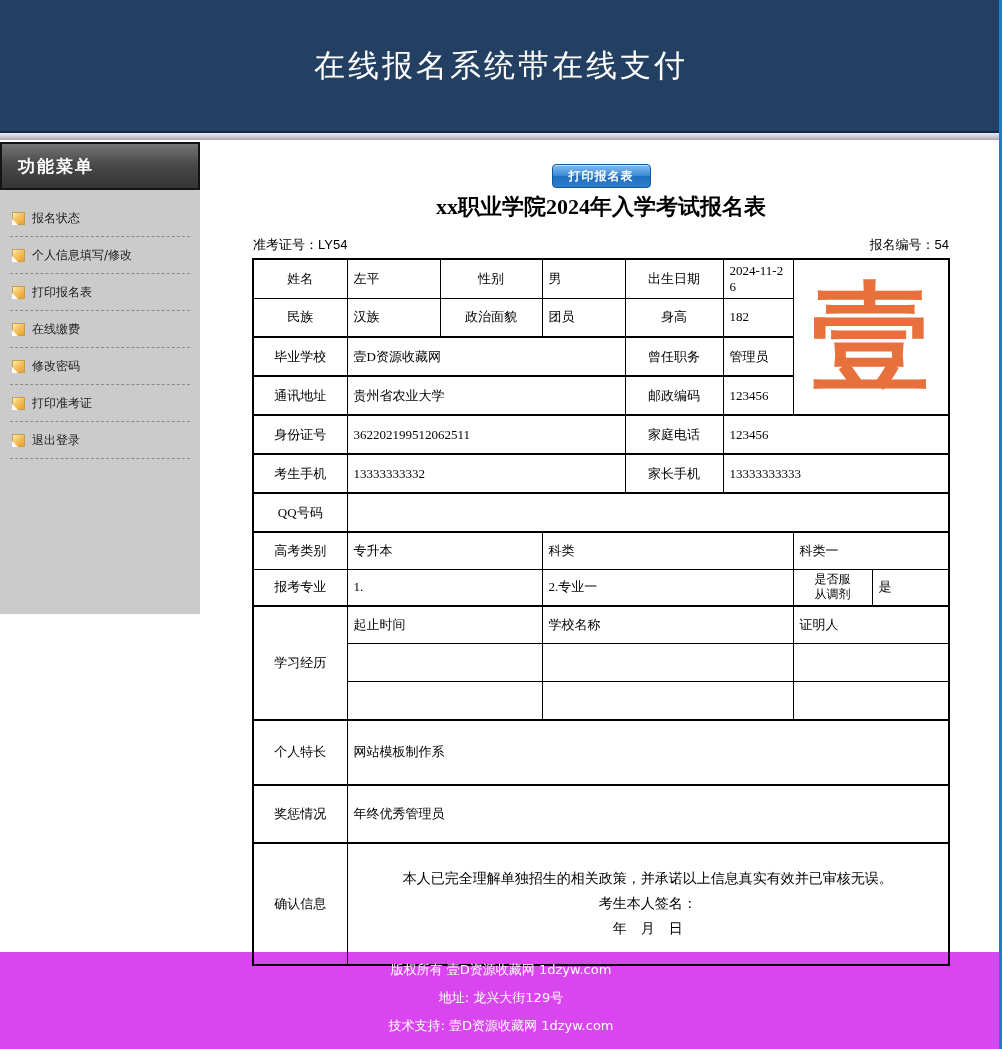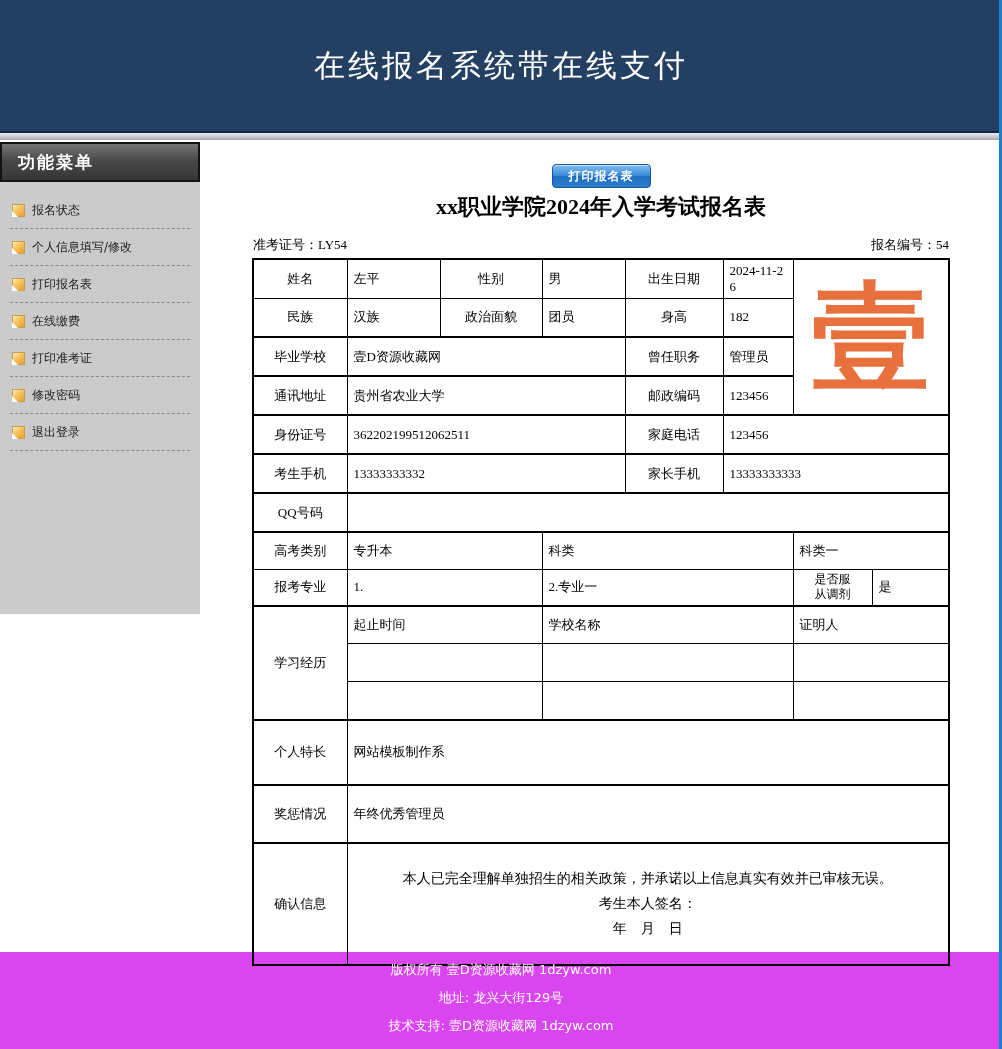--- a/index.html
+++ b/index.html
@@ -11,21 +11,21 @@
   .site-header{height:131px;background:#233f62;display:flex;align-items:center;justify-content:center;}
   .site-title{color:#fff;font-size:31px;letter-spacing:3px;font-family:"DejaVu Sans",sans-serif;}
   .sep-dark{height:2px;background:#10294a;}
   .sep-silver{height:7px;background:linear-gradient(180deg,#ececf0 0%,#c9c9d0 55%,#a5a5ae 100%);}
 
   
   .content{display:flex;height:812px;background:#fff;align-items:flex-start;}
 
   
   .sidebar{flex:0 0 200px;width:200px;background:#cbcbcb;height:472px;margin-top:2px;}
-  .menu-header{height:40px;box-sizing:border-box;border:2px solid #141414;
+  .menu-header{height:48px;box-sizing:border-box;border:2px solid #141414;
                background:linear-gradient(180deg,#757575 0%,#4a4a4a 45%,#353535 100%);
                display:flex;align-items:center;padding-left:16px;
                color:#fff;font-weight:bold;font-size:17px;letter-spacing:2px;
                font-family:"Liberation Serif","DejaVu Serif",serif;}
   .menu-list{padding-top:10px;}
   .menu-item{height:36px;display:flex;align-items:center;margin:0 10px;
              border-bottom:1px dashed #8a8a8a;font-size:12px;color:#222;cursor:pointer;}
   .note-icon{width:13px;height:13px;flex:0 0 13px;margin:0 7px 0 2px;position:relative;box-sizing:border-box;
              background:linear-gradient(135deg,#fdeec0 0%,#f6c766 40%,#ea9e2d 100%);
              border:1px solid #c89d4a;}
@@ -36,21 +36,21 @@
   .main{flex:1;min-width:0;}
   .print-btn{display:block;margin:24px auto 0;height:24px;padding:0 16px;
              background:linear-gradient(180deg,#83bdf0 0%,#3b8ad6 48%,#1f6fc2 52%,#2d7ecb 100%);
              color:#fff;font-weight:bold;font-size:12px;letter-spacing:1px;
              border:1px solid #1256a0;border-radius:4px;
              box-shadow:inset 0 1px 0 rgba(255,255,255,.55);cursor:pointer;
              font-family:"DejaVu Sans",sans-serif;}
   .form-title{font-family:"Liberation Serif","DejaVu Serif",serif;font-weight:bold;
               font-size:22px;text-align:center;margin:4px 0 14px;}
   .info-row{width:696px;margin:5px auto 0;display:flex;justify-content:space-between;
-            font-size:13px;font-family:Liberation Serif, serif;}
+            font-size:13px;font-family:Liberation Sans, sans-serif;}
 
   
   .reg-table{border-collapse:collapse;table-layout:fixed;width:696px;margin:4px auto 0;
              border:2px solid #000;font-family:"Liberation Serif","DejaVu Serif",serif;font-size:13px;}
   .reg-table td{border:1px solid #000;padding:2px 6px;vertical-align:middle;overflow:hidden;word-break:break-all;}
   .reg-table tr.tk > td{border-top-width:2px;}
   td.lab{text-align:center;padding:8px 2px;}
   td.val{text-align:left;}
   td.ctr{}
   td.wrapcell{white-space:pre-line;font-size:12px;line-height:1.3;text-align:center;padding:2px 1px;}
@@ -97,25 +97,25 @@
         <div class="menu-item">
           <span class="note-icon"></span>
           <span>打印报名表</span>
         </div>
         <div class="menu-item">
           <span class="note-icon"></span>
           <span>在线缴费</span>
         </div>
         <div class="menu-item">
           <span class="note-icon"></span>
+          <span>修改密码</span>
+        </div>
+        <div class="menu-item">
+          <span class="note-icon"></span>
           <span>打印准考证</span>
-        </div>
-        <div class="menu-item">
-          <span class="note-icon"></span>
-          <span>修改密码</span>
         </div>
         <div class="menu-item">
           <span class="note-icon"></span>
           <span>退出登录</span>
         </div>
       </nav>
     </aside>
 
     <main class="main">
       <button class="print-btn">打印报名表</button>

